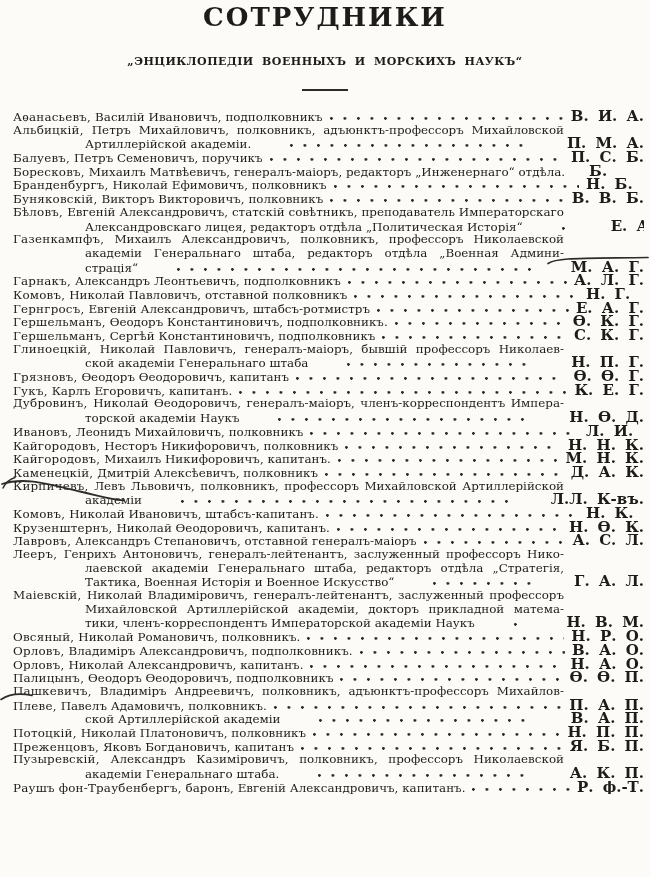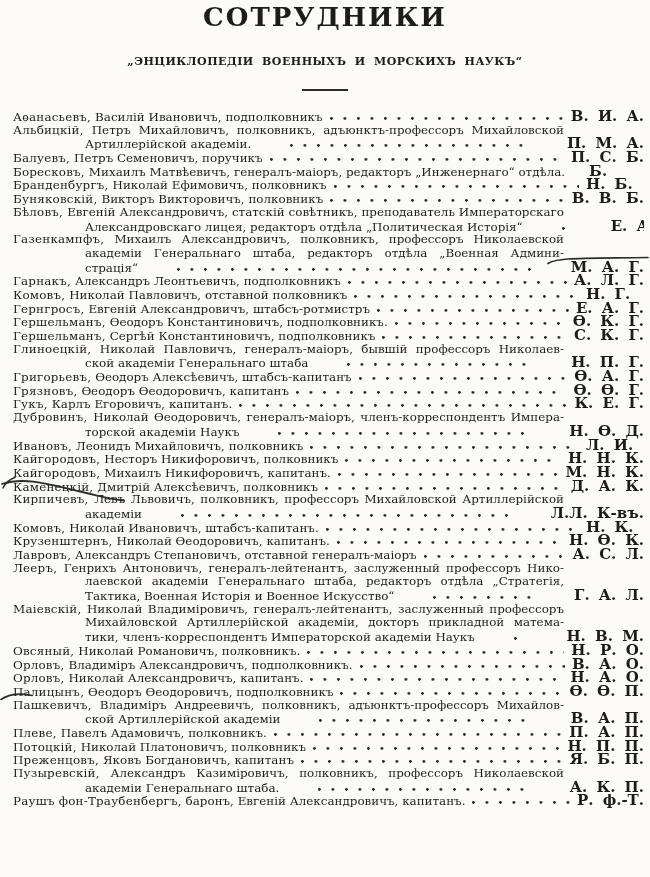--- a/index.html
+++ b/index.html
@@ -146,25 +146,20 @@
       </div>
       <div class="line fill">
         <span class="txt"><b class="surname">Глиноецкій, </b>Николай Павловичъ, генералъ-маіоръ, бывшій профессоръ Николаев-</span>
       </div>
       <div class="line cont">
         <span class="txt">ской академіи Генеральнаго штаба</span>
         <span class="leader"></span>
         <span class="initials">Н. П. Г.</span>
       </div>
       <div class="line">
-        <span class="txt"><b class="surname">Григорьевъ, </b>Ѳеодоръ Алексѣевичъ, штабсъ-капитанъ</span>
-        <span class="leader"></span>
-        <span class="initials">Ѳ. А. Г.</span>
-      </div>
-      <div class="line">
         <span class="txt"><b class="surname">Грязновъ, </b>Ѳеодоръ Ѳеодоровичъ, капитанъ</span>
         <span class="leader"></span>
         <span class="initials">Ѳ. Ѳ. Г.</span>
       </div>
       <div class="line">
         <span class="txt"><b class="surname">Гукъ, </b>Карлъ Егоровичъ, капитанъ.</span>
         <span class="leader"></span>
         <span class="initials">К. Е. Г.</span>
       </div>
       <div class="line fill">
@@ -256,29 +251,29 @@
         <span class="initials">Н. А. О.</span>
       </div>
       <div class="line">
         <span class="txt"><b class="surname">Палицынъ, </b>Ѳеодоръ Ѳеодоровичъ, подполковникъ</span>
         <span class="leader"></span>
         <span class="initials">Ѳ. Ѳ. П.</span>
       </div>
       <div class="line fill">
         <span class="txt"><b class="surname">Пашкевичъ, </b>Владиміръ Андреевичъ, полковникъ, адъюнктъ-профессоръ Михайлов-</span>
       </div>
+      <div class="line">
+        <span class="txt"><b class="surname">Плеве, </b>Павелъ Адамовичъ, полковникъ.</span>
+        <span class="leader"></span>
+        <span class="initials">П. А. П.</span>
+      </div>
       <div class="line cont">
         <span class="txt">ской Артиллерійской академіи</span>
         <span class="leader"></span>
         <span class="initials">В. А. П.</span>
-      </div>
-      <div class="line">
-        <span class="txt"><b class="surname">Плеве, </b>Павелъ Адамовичъ, полковникъ.</span>
-        <span class="leader"></span>
-        <span class="initials">П. А. П.</span>
       </div>
       <div class="line">
         <span class="txt"><b class="surname">Потоцкій, </b>Николай Платоновичъ, полковникъ</span>
         <span class="leader"></span>
         <span class="initials">Н. П. П.</span>
       </div>
       <div class="line">
         <span class="txt"><b class="surname">Преженцовъ, </b>Яковъ Богдановичъ, капитанъ</span>
         <span class="leader"></span>
         <span class="initials">Я. Б. П.</span>

